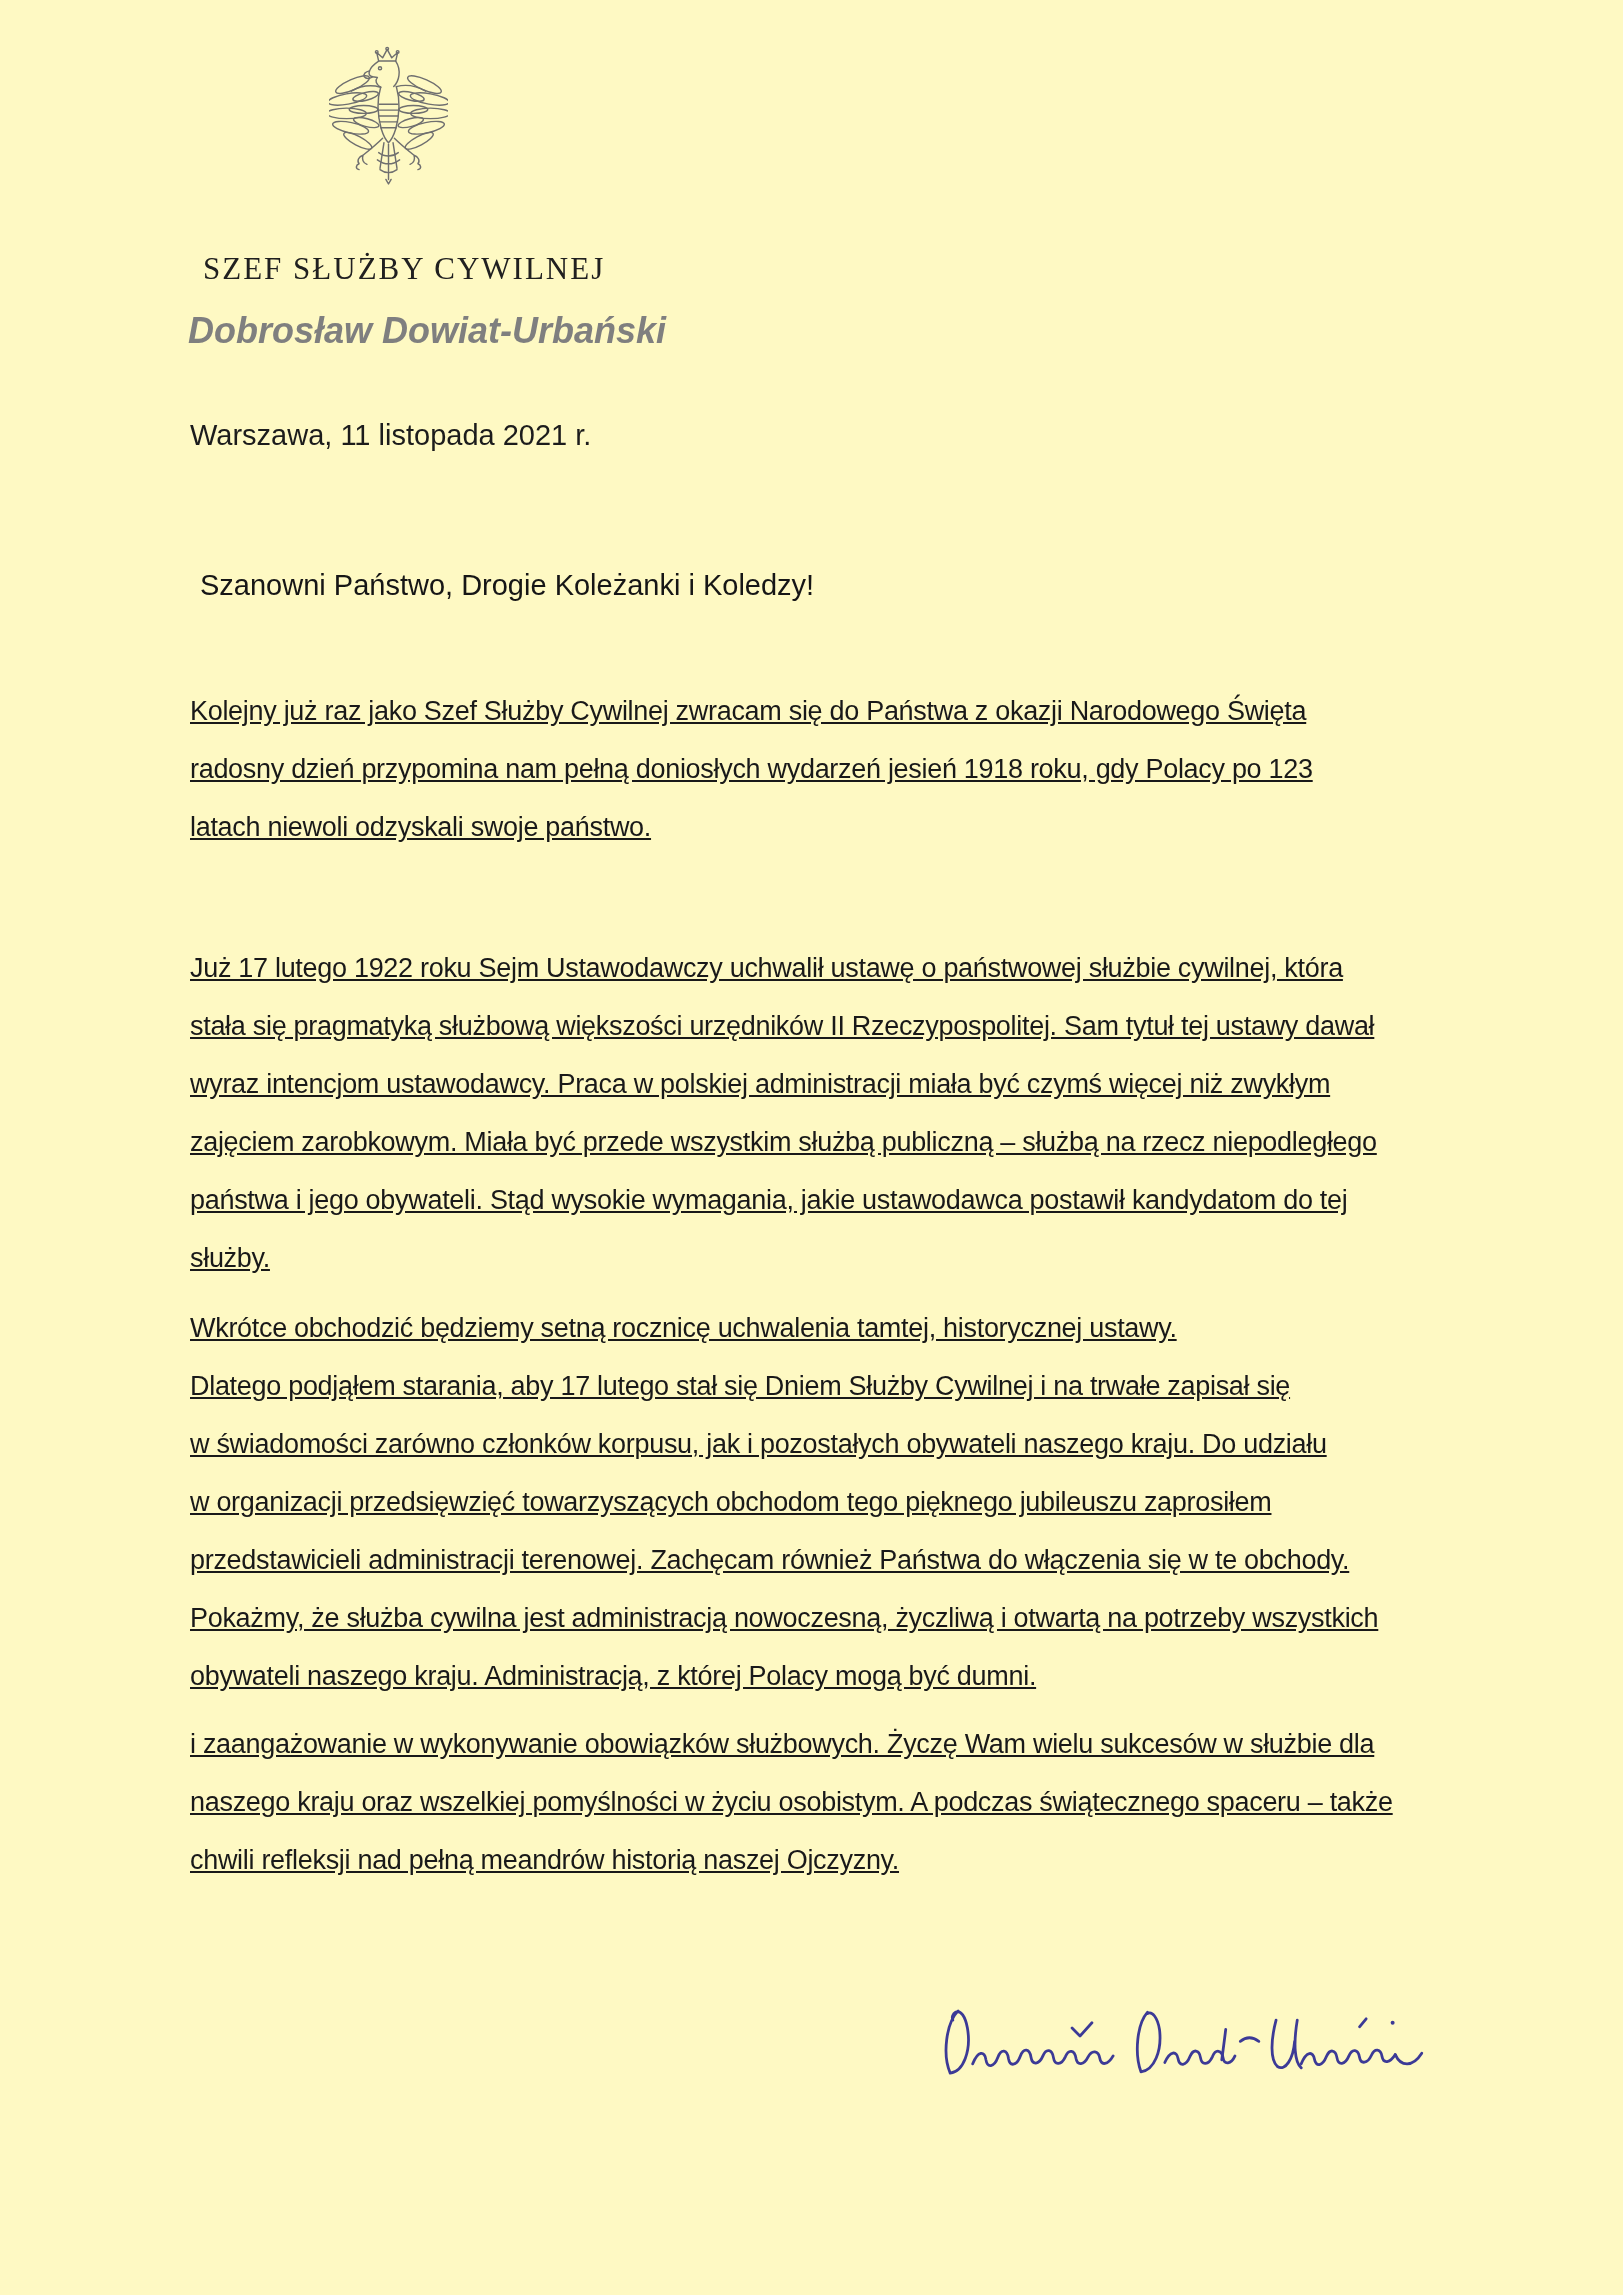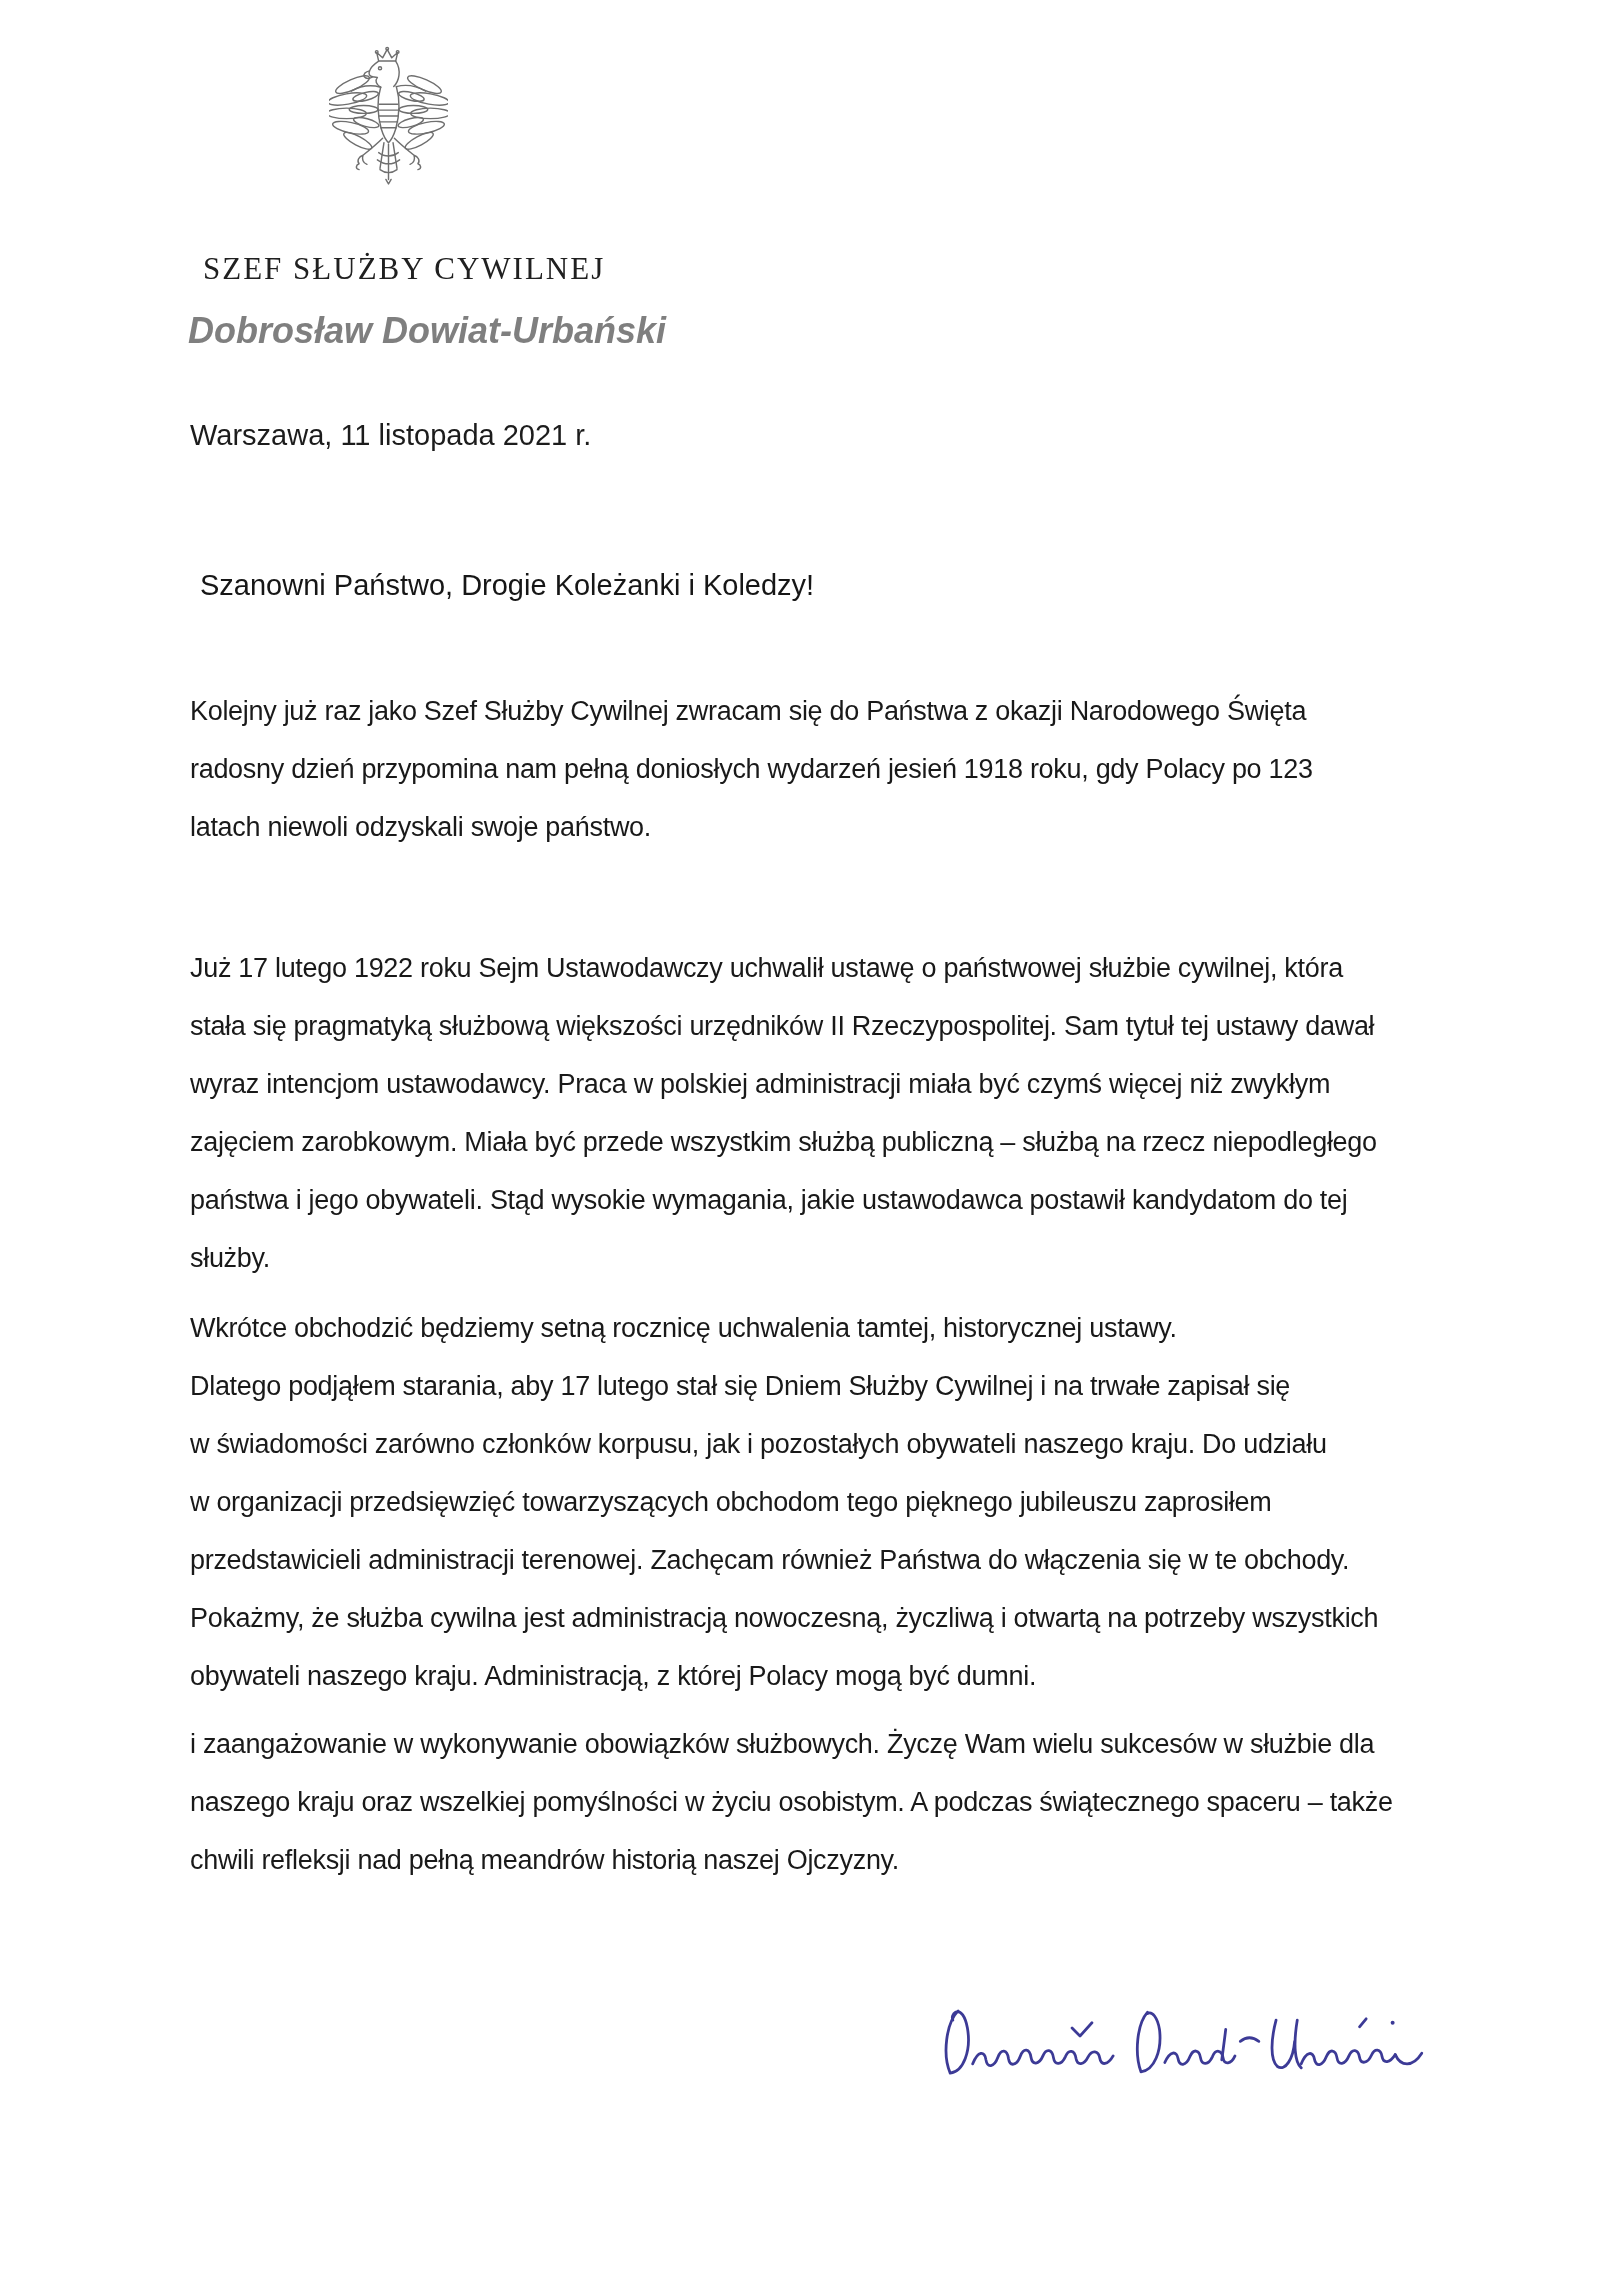--- a/index.html
+++ b/index.html
@@ -1,19 +1,19 @@
 <!DOCTYPE html>
 <html lang="pl" style="font-size:10.5px"><head>
 <meta charset="utf-8">
 <style>
   html,body{margin:0;padding:0;background:#e8e8e8;}
   .page{
     position:relative;
     width:1623px;height:2295px;
-    background:#ffffff;
+    background:#fef9c3;
     font-family:"Liberation Sans", sans-serif;
     color:#1b1b1b;
     overflow:hidden;
   }
   .emblem{position:absolute;left:329px;top:46px;width:119px;height:140px;}
   .sender-title{
     position:absolute;left:203px;top:251px;
     font-family:"Liberation Serif", serif;
     font-size:31px;letter-spacing:2px;color:#202020;white-space:nowrap;
   }
@@ -27,21 +27,21 @@
     text-align:left;font-size:29px;color:#1c1c1c;
   }
   .salutation{
     position:absolute;left:200px;top:569px;
     font-size:29px;color:#161616;white-space:nowrap;text-align:right;
   }
   .paragraph{
     position:absolute;left:190px;width:1308px;
     font-size:27px;line-height:58px;letter-spacing:-0.3px;color:#191919;
   }
-  .paragraph .line{white-space:nowrap;}
+  .paragraph .line{white-space:nowrap;text-decoration:underline;}
   .p1{top:682px;}
   .p2{top:939px;}
   .p3{top:1299px;}
   .p4{top:1715px;}
   .signature{position:absolute;left:929px;top:1985px;width:510px;height:114px;}
 </style>
 </head>
 <body>
 
 <div class="page">

